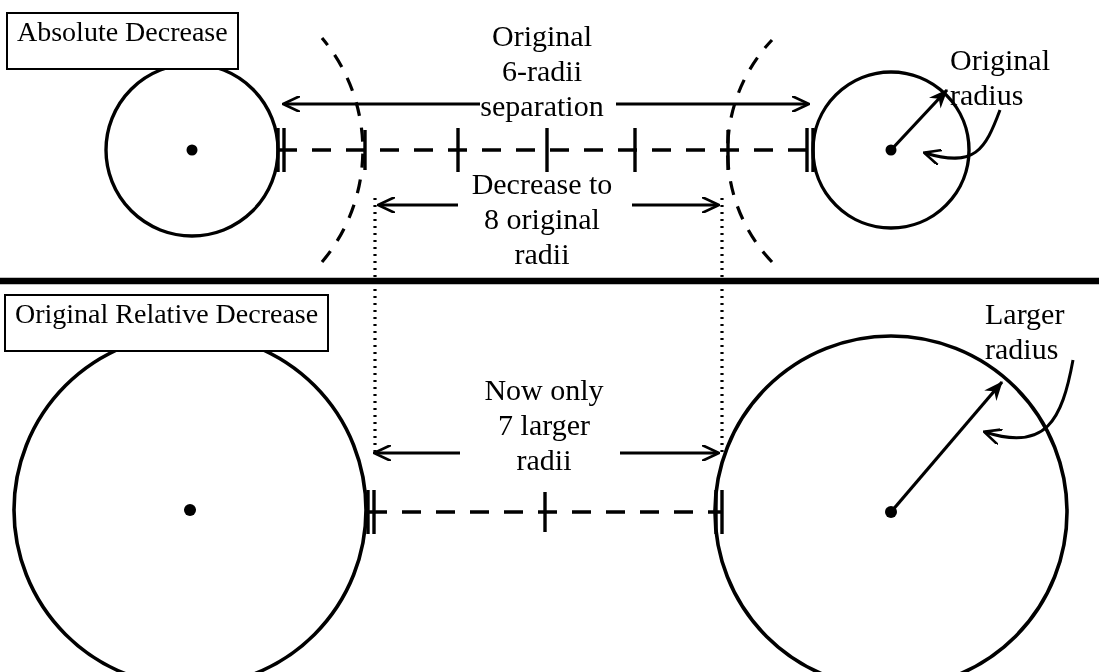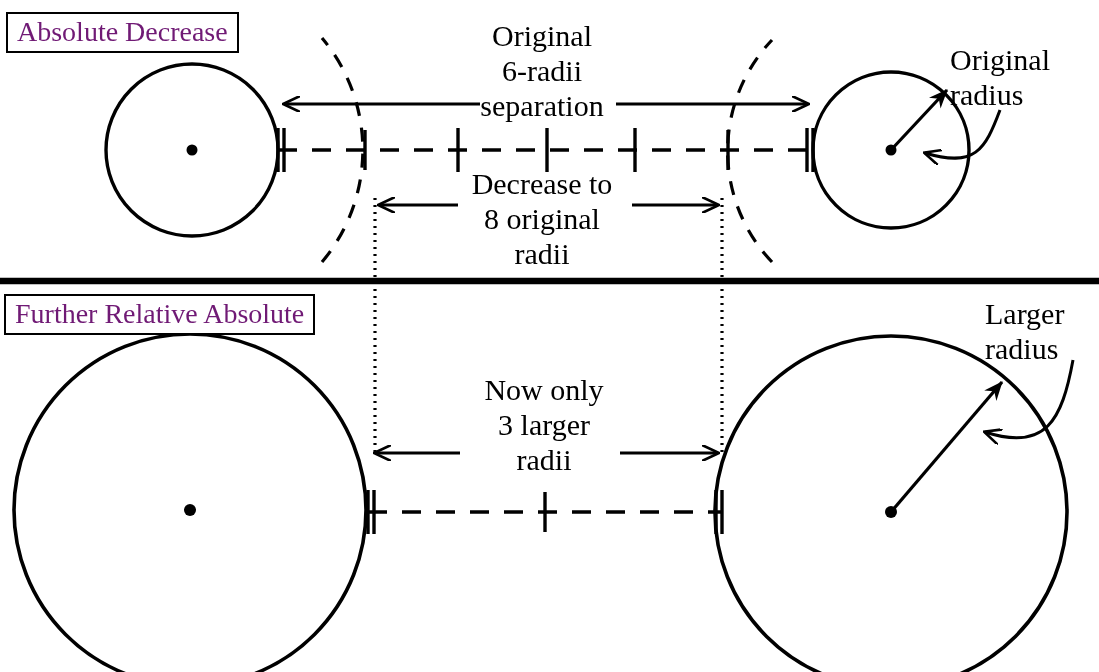--- a/index.html
+++ b/index.html
@@ -19,25 +19,25 @@
     position: absolute;
     left: 0;
     top: 0;
     width: 1099px;
     height: 672px;
   }
   .panel-label {
     position: absolute;
     background: #ffffff;
     border: 2px solid #000000;
-    color: #701a75;
+    color: #000000;
     font-family: "Liberation Serif", "DejaVu Serif", serif;
     font-size: 28px;
     line-height: 1.05;
-    padding: 3px 9px 5px 9px;
+    padding: 3px 9px 22px 9px;
     white-space: nowrap;
     box-sizing: border-box;
   }
   #label-absolute-decrease { left: 6px; top: 12px; }
   #label-further-relative-decrease { left: 4px; top: 294px; }
 
   .callout-text {
     position: absolute;
     color: #000000;
     font-family: "Liberation Serif", "DejaVu Serif", serif;
@@ -135,32 +135,32 @@
 
     <line x1="460" y1="453" x2="375" y2="453" stroke="#000" stroke-width="3.2" marker-end="url(#ah-open)"></line>
     <line x1="620" y1="453" x2="718" y2="453" stroke="#000" stroke-width="3.2" marker-end="url(#ah-open)"></line>
 
     <line x1="891" y1="512" x2="1002" y2="382" stroke="#000" stroke-width="3.2" marker-end="url(#ah-solid)"></line>
     <path d="M 1073,360 C 1062,420 1046,452 985,432" fill="none" stroke="#000" stroke-width="3.0" marker-end="url(#ah-open)"></path>
   </svg>
 
   <div class="panel-label" id="label-absolute-decrease">Absolute Decrease</div>
 
-  <div class="panel-label" id="label-further-relative-decrease">Further Relative Absolute</div>
+  <div class="panel-label" id="label-further-relative-decrease">Original Relative Decrease</div>
 
   <div class="callout-text" id="text-original-separation">Original
 6-radii
 separation</div>
 
   <div class="callout-text" id="text-decrease-to">Decrease to
 8 original
 radii</div>
 
   <div class="callout-text" id="text-now-only">Now only
-3 larger
+7 larger
 radii</div>
 
   <div class="callout-text" id="text-original-radius">Original
 radius</div>
 
   <div class="callout-text" id="text-larger-radius">Larger
 radius</div>
 
 </div>
 

